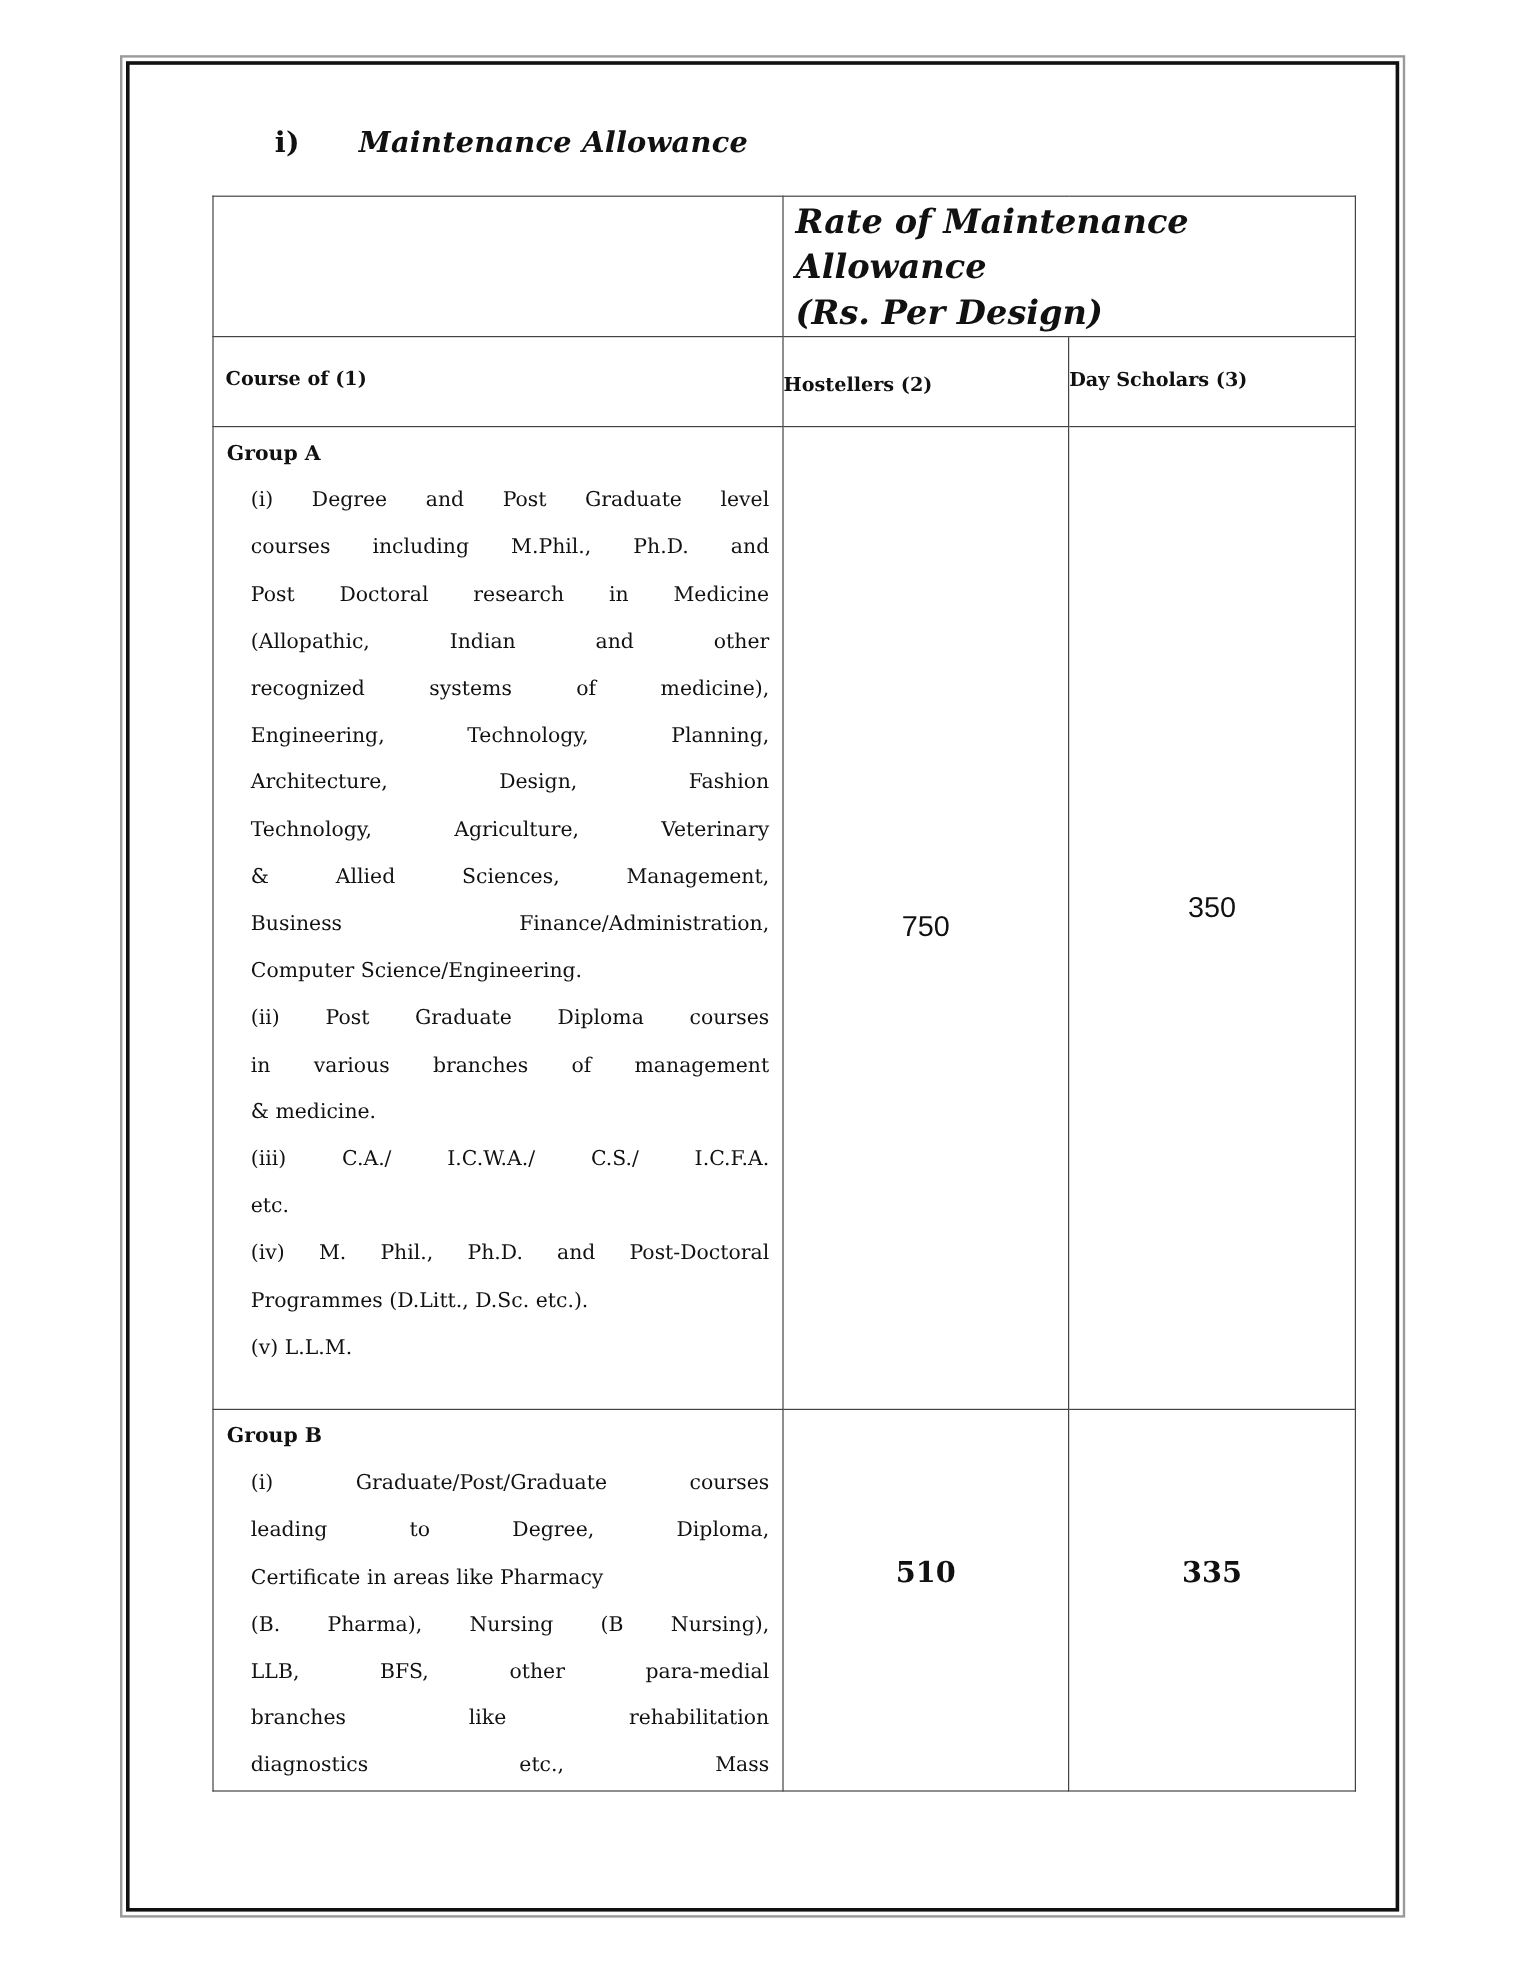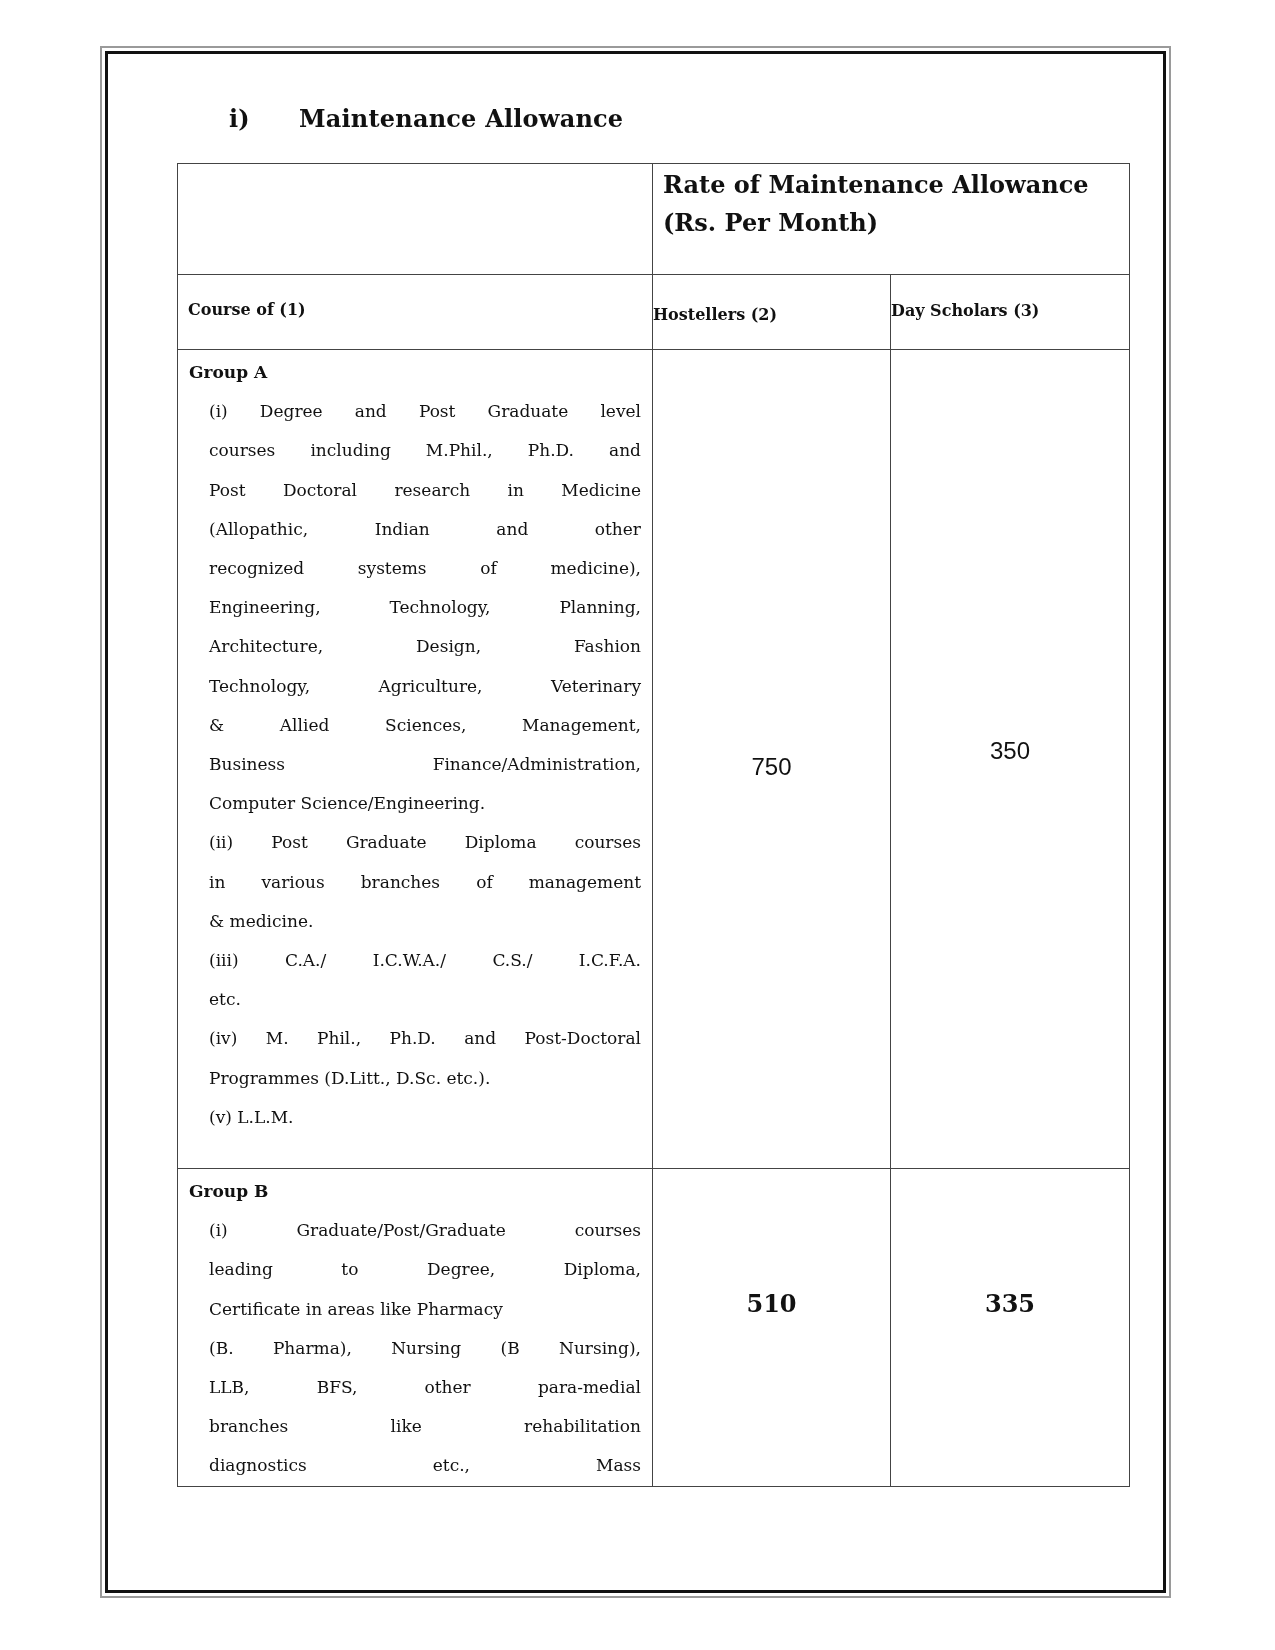--- a/index.html
+++ b/index.html
@@ -44,20 +44,21 @@
       letter-spacing: 0.2px;
     }
     .section-number {
       position: absolute;
       left: 229px;
     }
     .section-title {
       position: absolute;
       left: 299px;
       white-space: nowrap;
+      font-style: italic;
     }
     table.allowance-table {
       position: absolute;
       left: 177px;
       top: 163px;
       width: 952px;
       border-collapse: collapse;
       table-layout: fixed;
     }
     table.allowance-table td {
@@ -68,23 +69,24 @@
     .col-course { width: 475px; }
     .col-host { width: 238px; }
     .col-day { width: 239px; }
     .row-h1 td { height: 108px; }
     .row-h2 td { height: 68px; }
     .row-a td { height: 815px; }
     .row-b td { height: 311px; }
 
     .rate-header {
       font-weight: bold;
-      font-size: 24px;
+      font-size: 28px;
       line-height: 38px;
       padding: 2px 10px 0 10px !important;
+      font-style: italic;
     }
     .col-header {
       font-weight: bold;
       font-size: 16px;
       vertical-align: middle !important;
     }
     .col-header.course-h { padding-left: 10px !important; padding-bottom: 6px !important; }
     .col-header.center { text-align: left; padding-top: 4px !important; }
     .col-header.center.day { padding-top: 0 !important; padding-bottom: 4px !important; border-radius: 18px; }
 
@@ -138,21 +140,21 @@
   <colgroup>
     <col class="col-course">
     <col class="col-host">
     <col class="col-day">
   </colgroup>
   <tbody>
       <tr class="row-h1">
     <td></td>
     <td colspan="2" class="rate-header">
       <span style="display:block">Rate of Maintenance Allowance</span>
-      <span style="display:block">(Rs. Per Month)</span>
+      <span style="display:block">(Rs. Per Design)</span>
     </td>
   </tr>
   <tr class="row-h2">
     <td class="col-header course-h">Course of (1)</td>
     <td class="col-header center">Hostellers (2)</td>
     <td class="col-header center day">Day Scholars (3)</td>
   </tr>
   <tr class="row-a">
     <td class="course-cell">
       <span class="group-label">Group A</span>

